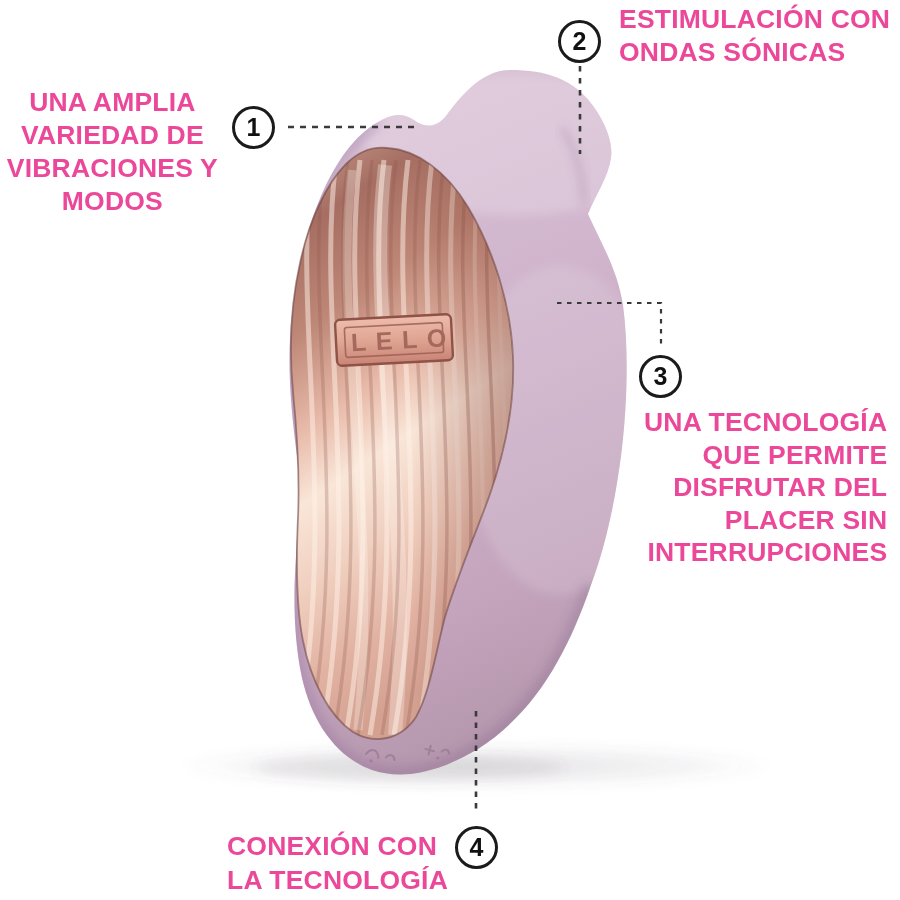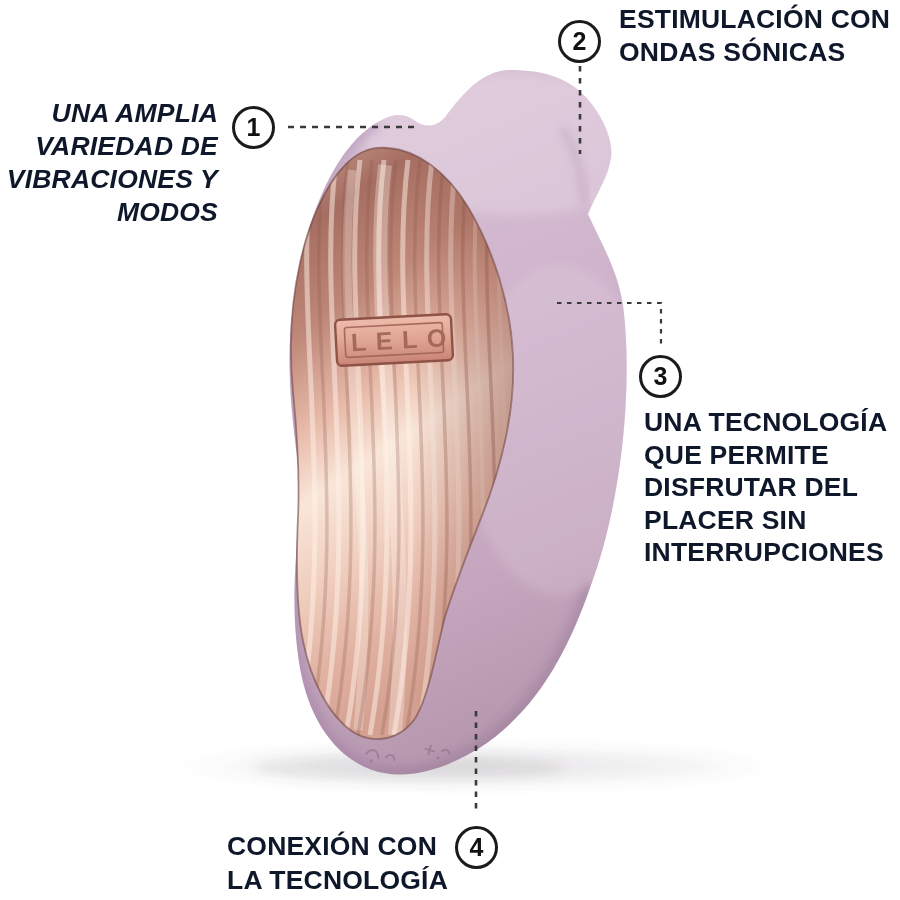--- a/index.html
+++ b/index.html
@@ -2,27 +2,27 @@
 <html><head>
 <meta charset="utf-8">
 <style>
   html,body { margin:0; padding:0; background:#ffffff; }
   .stage {
     position:relative; width:900px; height:900px; background:#ffffff;
     font-family:"Liberation Sans", sans-serif; overflow:hidden;
   }
   .device-svg { position:absolute; left:0; top:0; width:900px; height:900px; }
   .callout-text {
-    position:absolute; font-weight:bold; color:#0f172a;
+    position:absolute; font-weight:bold; color:#ec4899;
     font-size:26.5px; line-height:33px; letter-spacing:0.2px;
     white-space:pre-line;
   }
-  .ct-1 { top:97px;  right:682px; text-align:right;font-style:italic; }
+  .ct-1 { top:86px;  right:682px; text-align:center; }
   .ct-2 { top:3px;   left:619px;  text-align:left; }
-  .ct-3 { top:406px; left:644px;  text-align:left; line-height:32.5px; }
+  .ct-3 { top:406px; left:644px;  text-align:right; line-height:32.5px; }
   .ct-4 { top:829px; left:227px;  text-align:left; line-height:34px; }
   .badge {
     position:absolute; width:43px; height:43px; box-sizing:border-box;
     border:3px solid #1b1b1b; border-radius:50%; background:#ffffff;
     display:flex; align-items:center; justify-content:center;
     font-size:25px; font-weight:bold; color:#111111;
   }
   .b-1 { left:232px; top:106px; }
   .b-2 { left:558px; top:20px;  }
   .b-3 { left:639px; top:355px; }

